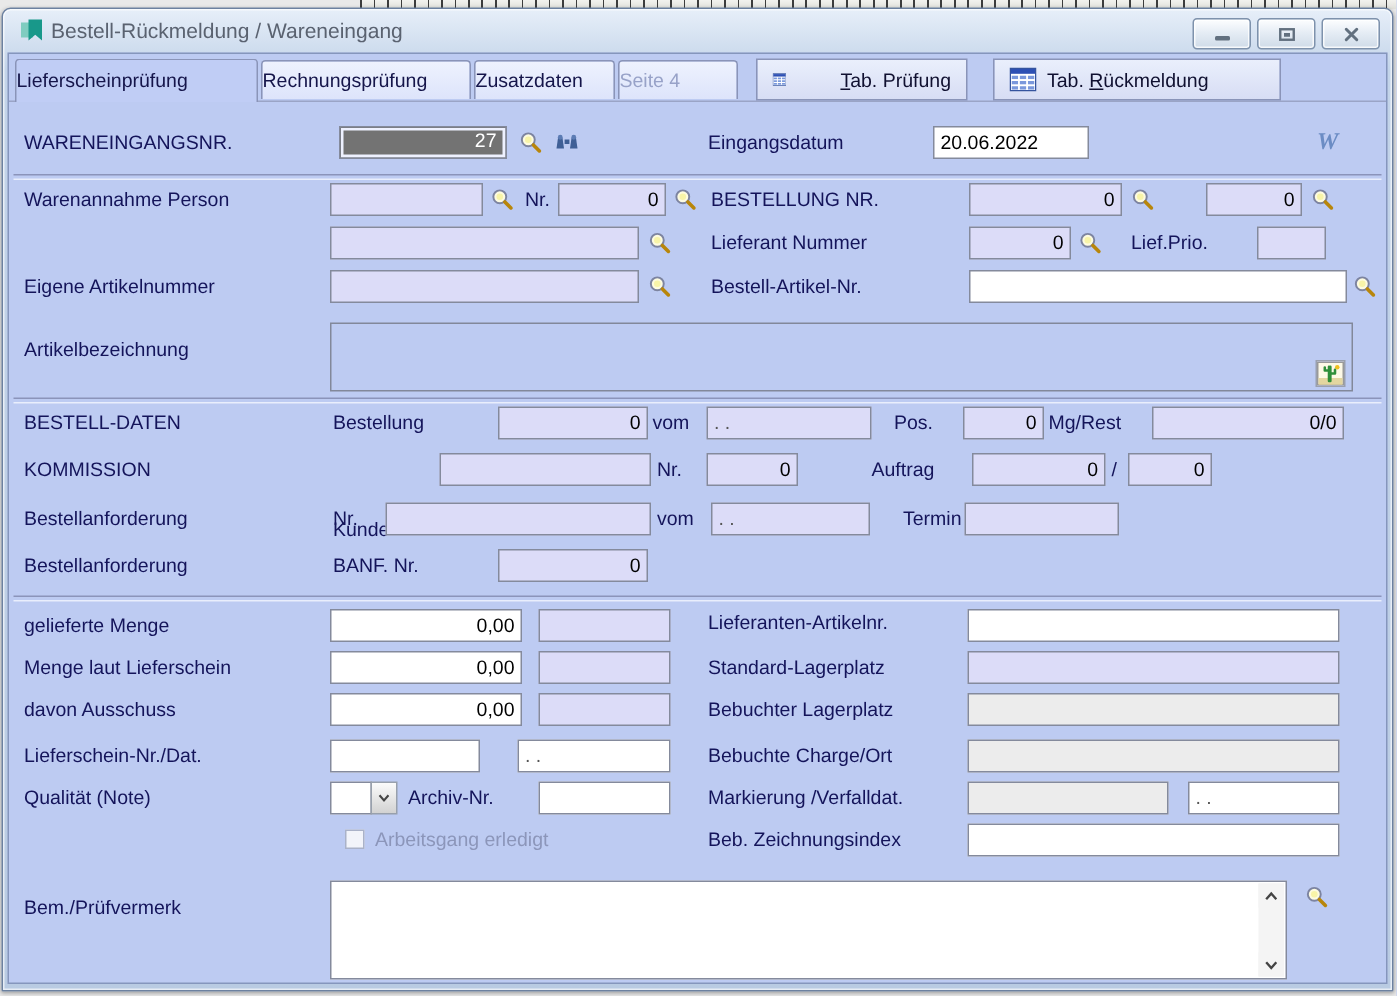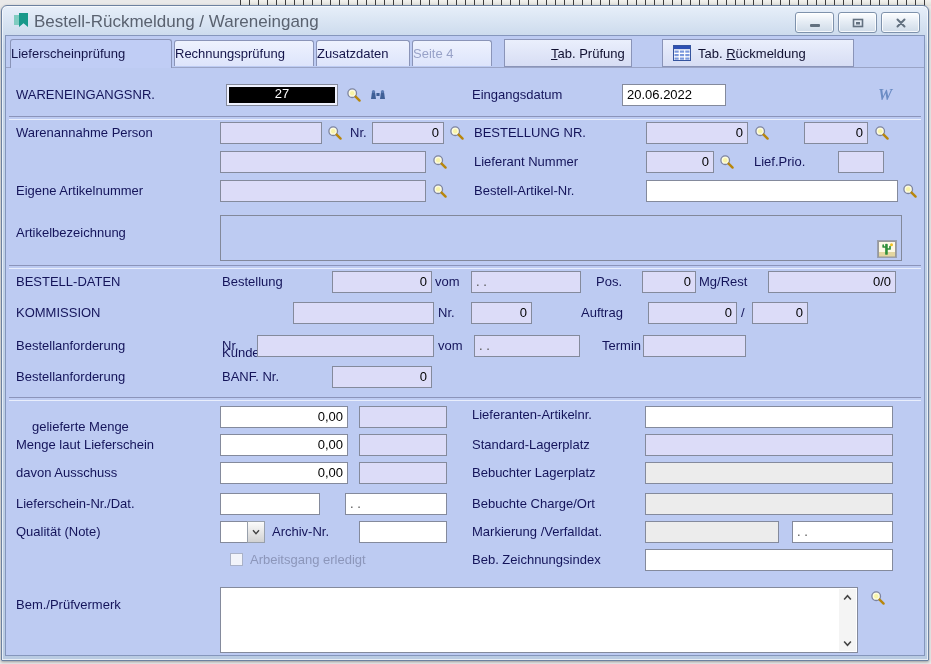--- a/index.html
+++ b/index.html
@@ -21,21 +21,21 @@
   .window{
     left:1px;top:5px;width:928px;height:656px;
     border:1px solid #6c81a0;border-radius:6px 6px 1px 1px;
     background:linear-gradient(#e7eff9,#c3d4e9 40px,#b9cbe2);
     box-shadow:inset 0 0 0 1px rgba(255,255,255,.65), 0 1px 3px rgba(0,0,0,.35);
     box-sizing:border-box;
   }
   .titlebar{left:0;top:0;right:0;height:27px;}
   .app-icon{left:11px;top:6px;width:16px;height:16px;}
   .title{
-    left:32px;top:6px;font-size:17px;color:#5a6270;white-space:nowrap;
+    left:32px;top:6px;font-size:14px;color:#5a6270;white-space:nowrap;
   }
   .winbtns{right:8px;top:6px;display:flex;gap:4px;}
   .wbtn{
     width:37px;height:19px;border:1px solid #7e92ac;border-radius:3px;
     background:linear-gradient(#fdfeff,#e6edf5 45%,#cfdbe8);
     display:flex;align-items:center;justify-content:center;
     box-shadow:inset 0 0 0 1px rgba(255,255,255,.8);
   }
   .g-min{width:10px;height:3px;background:#62707f;border-radius:1px;margin-top:6px;}
   
@@ -70,22 +70,22 @@
   .lbl.dis{color:#8c96ba;}
   .fld{
     box-sizing:border-box;height:22px;line-height:20px;font-size:13px;color:#000;
     background:#fff;border:1px solid #848a9c;padding:0 4px;white-space:nowrap;
     overflow:hidden;
   }
   .fld.num{text-align:right;}
   .fld.lav{background:#dcdcf8;}
   .fld.gray{background:#ececec;color:#444;}
   .fld.navy{
-    background:#000000;color:#fff;
-    box-shadow:inset 0 0 0 2px #eef1ff;line-height:18px;padding:0 6px;text-align:center;
+    background:#737373;color:#fff;
+    box-shadow:inset 0 0 0 2px #eef1ff;line-height:18px;padding:0 6px;
   }
   .fld.dim{color:#555;}
   .sep{height:2px;border-top:1px solid #8b94ba;border-bottom:1px solid #e9eefc;}
   .bigarea{
     box-sizing:border-box;background:#bdcbf2;border:1px solid #82889a;
   }
   .imgbtn{
     width:20px;height:18px;box-sizing:border-box;border:1px solid #9aa0ae;
     background:linear-gradient(#fafafa,#dcdcdc);
     display:flex;align-items:center;justify-content:center;
@@ -200,21 +200,21 @@
   </div>
 
   <div class="abs client">
 
     <div class="abs tabline"></div>
     <div class="abs tab active" style="left:4px;width:162px;">Lieferscheinprüfung</div>
     <div class="abs tab" style="left:168px;width:140px;">Rechnungsprüfung</div>
     <div class="abs tab" style="left:310px;width:94px;">Zusatzdaten</div>
     <div class="abs tab disabled" style="left:406px;width:80px;">Seite 4</div>
 
-    <div class="abs tbtn" style="left:498px;width:128px;gap:36px;">
+    <div class="abs tbtn" style="left:498px;width:141px;gap:36px;">
       <svg class="icon18">
           <use href="#i-table"></use>
         </svg>
       <span><span></span><span class="u">T</span><span>ab. Prüfung</span></span>
     </div>
     <div class="abs tbtn" style="left:656px;width:192px;">
       <svg class="icon18">
           <use href="#i-table"></use>
         </svg>
       <span><span>Tab. </span><span class="u">R</span><span>ückmeldung</span></span>
@@ -314,21 +314,21 @@
     <div class="abs fld lav dim" style="left:468px;top:299px;width:106px;">. .</div>
     <div class="abs lbl" style="left:596px;top:299px;">Termin</div>
     <div class="abs fld lav" style="left:637px;top:299px;width:103px;"></div>
 
     <div class="abs lbl" style="left:10px;top:330px;">Bestellanforderung</div>
     <div class="abs lbl" style="left:216px;top:330px;">BANF. Nr.</div>
     <div class="abs fld lav num" style="left:326px;top:330px;width:100px;">0</div>
 
     <div class="abs sep" style="left:3px;right:3px;top:361px;"></div>
 
-    <div class="abs lbl" style="left:10px;top:380px;margin-left:16px;">gelieferte Menge</div>
+    <div class="abs lbl" style="left:10px;top:370px;">gelieferte Menge</div>
     <div class="abs fld num" style="left:214px;top:370px;width:128px;">0,00</div>
     <div class="abs fld lav" style="left:353px;top:370px;width:88px;"></div>
 
     <div class="abs lbl" style="left:10px;top:398px;">Menge laut Lieferschein</div>
     <div class="abs fld num" style="left:214px;top:398px;width:128px;">0,00</div>
     <div class="abs fld lav" style="left:353px;top:398px;width:88px;"></div>
 
     <div class="abs lbl" style="left:10px;top:426px;">davon Ausschuss</div>
     <div class="abs fld num" style="left:214px;top:426px;width:128px;">0,00</div>
     <div class="abs fld lav" style="left:353px;top:426px;width:88px;"></div>

